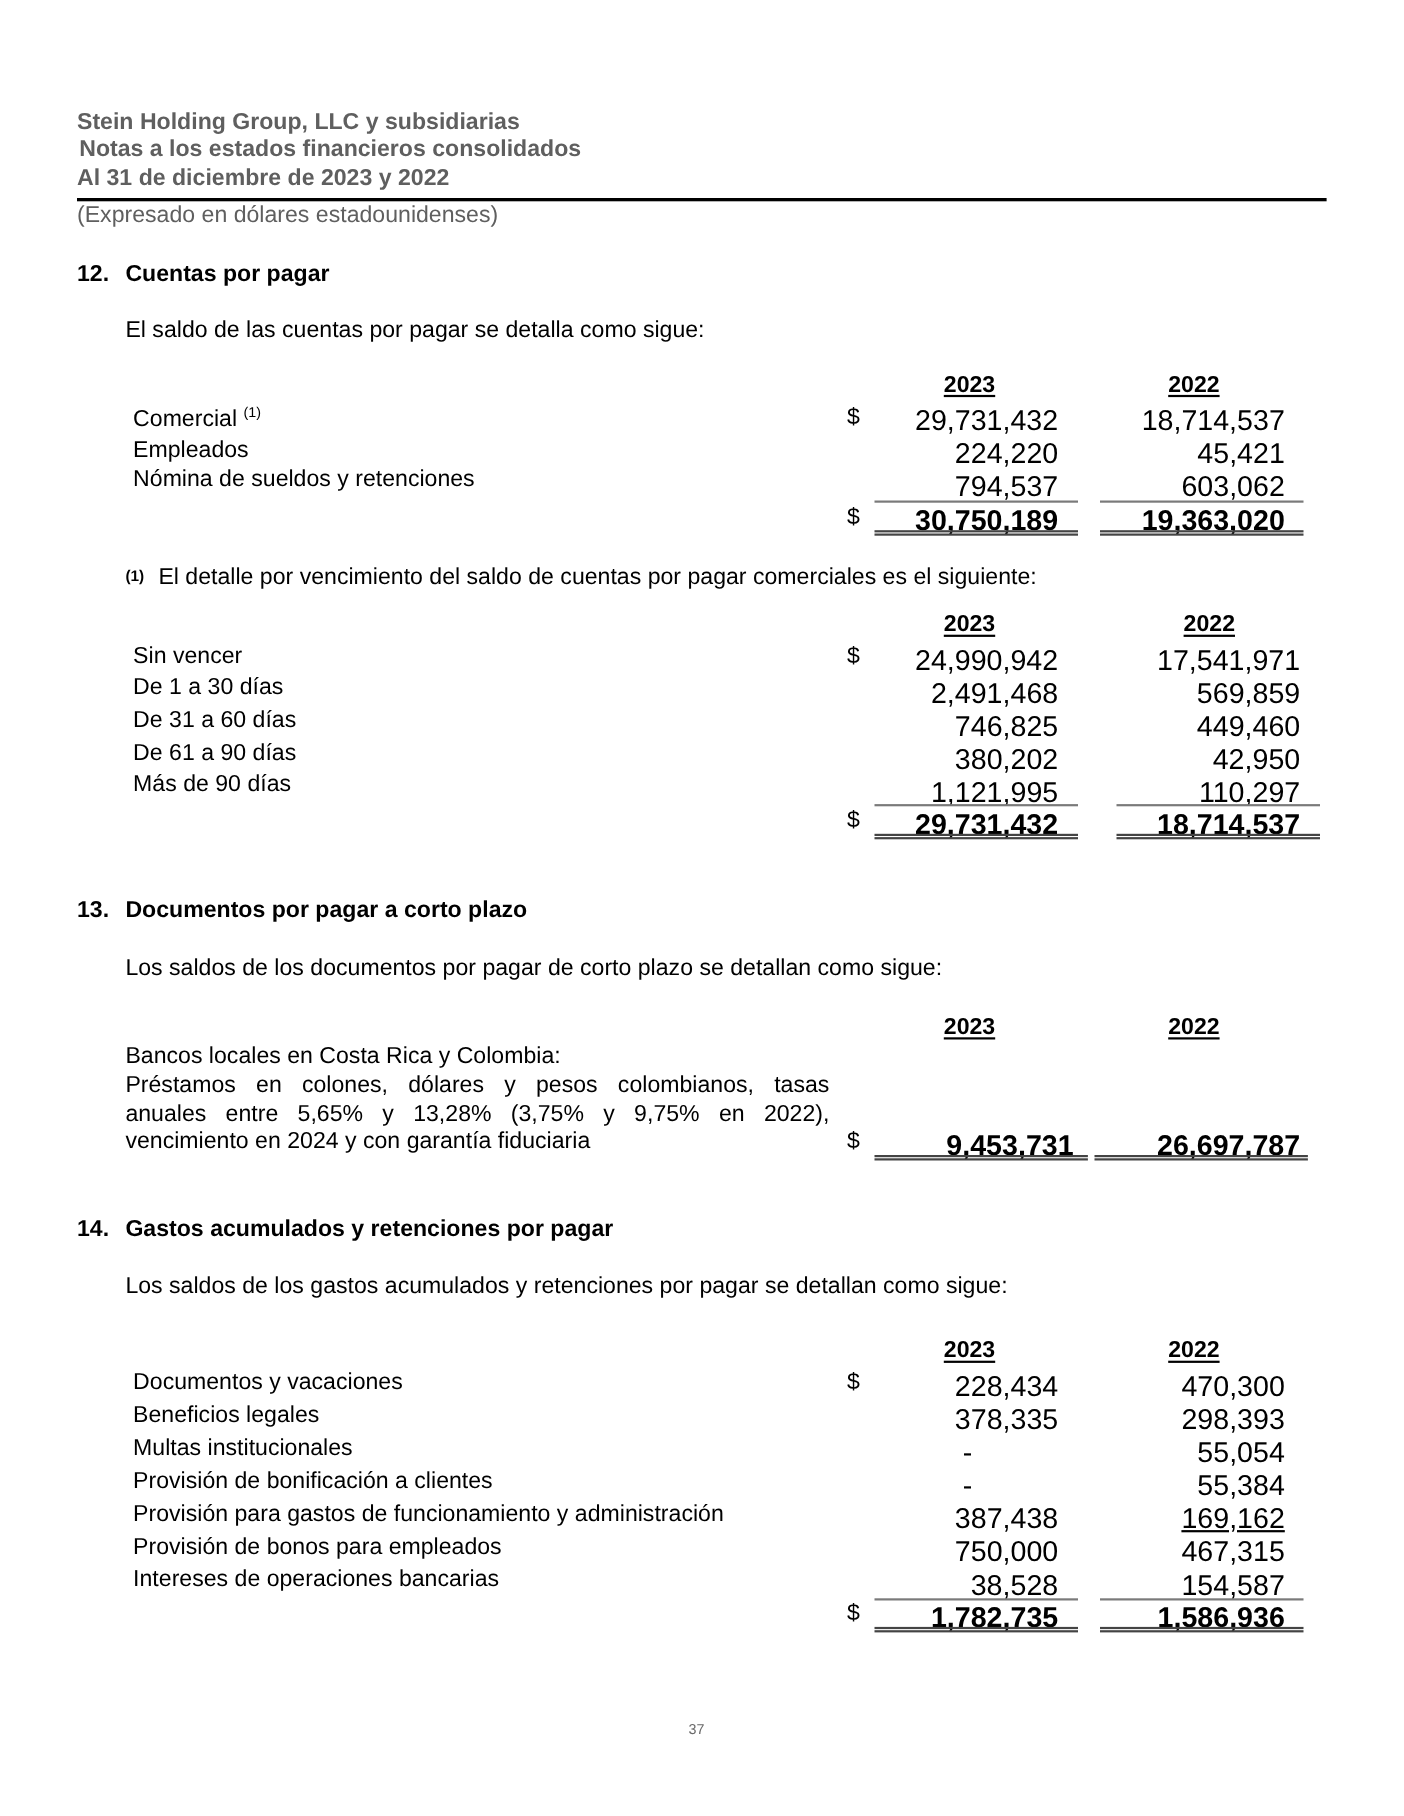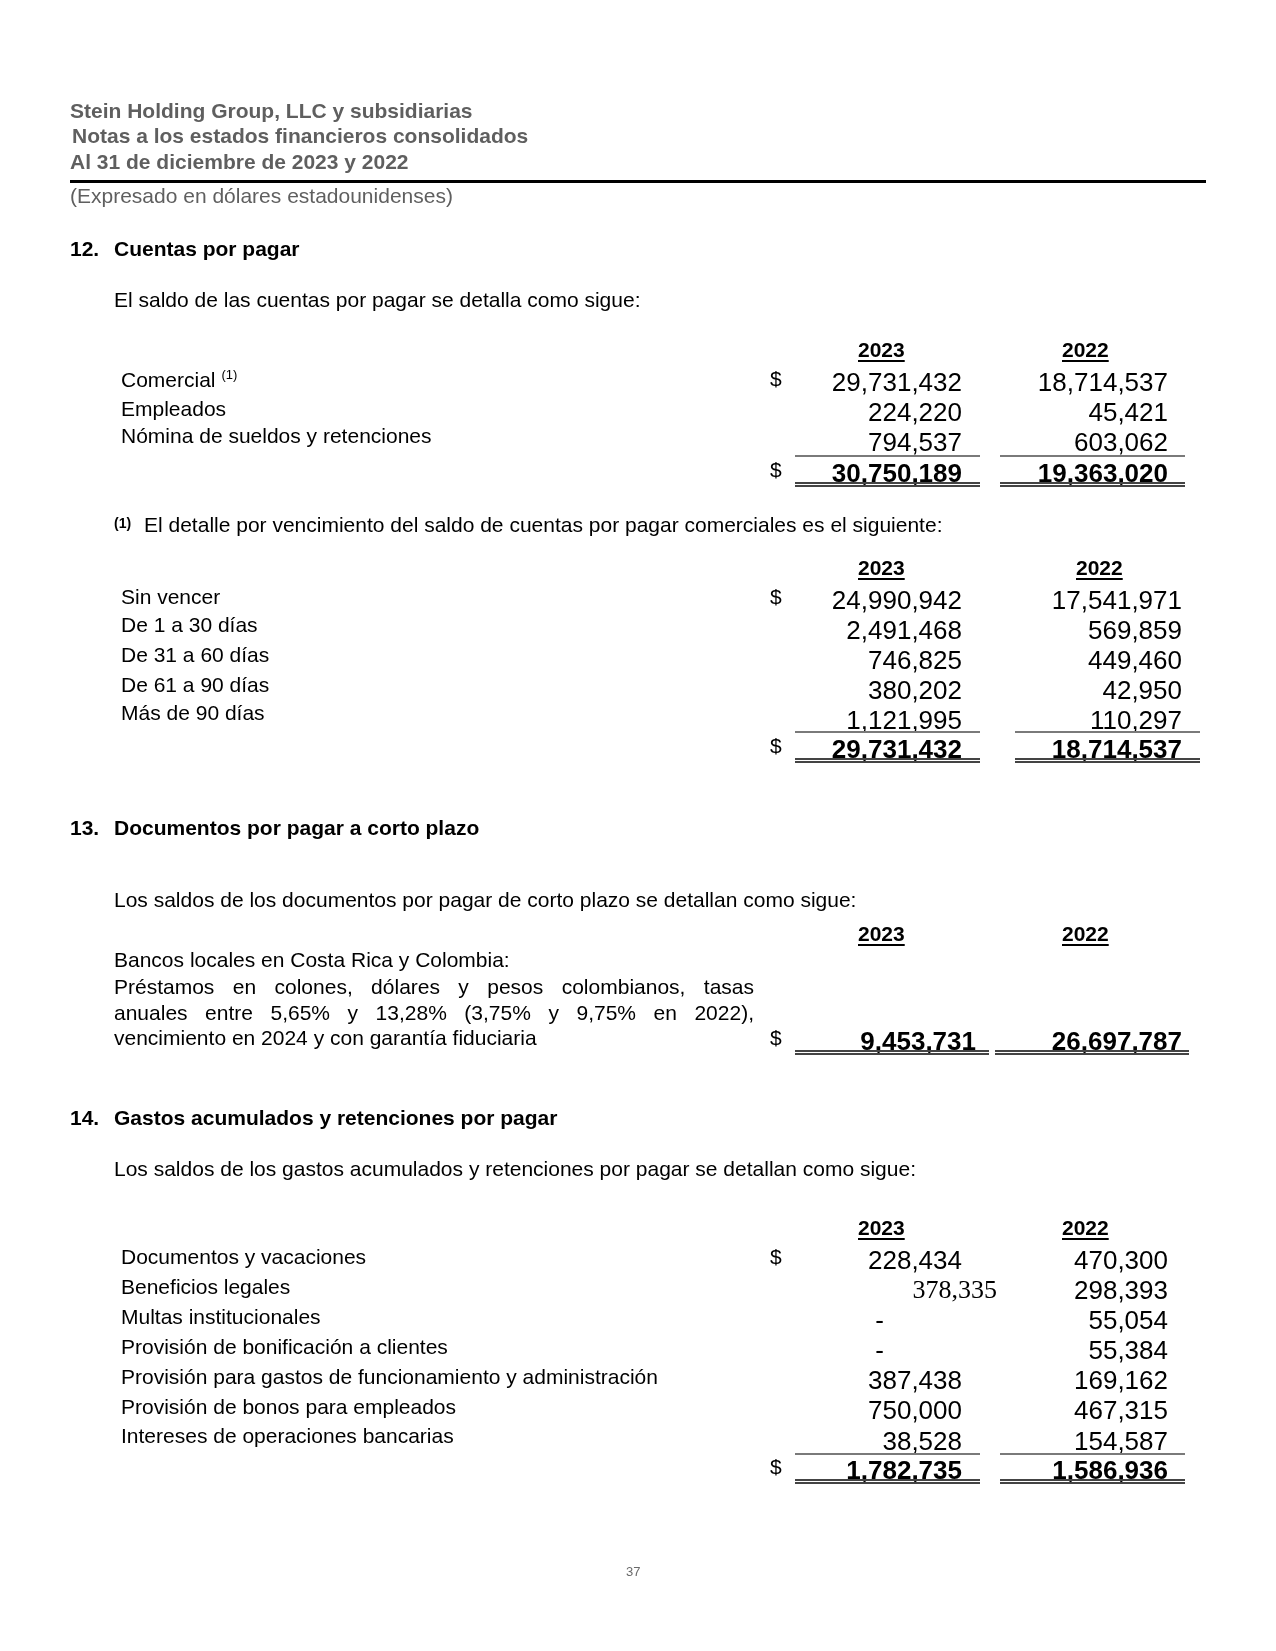--- a/index.html
+++ b/index.html
@@ -96,21 +96,21 @@
 
   <div class="abs txt" style="left:770px; top:734px;">$</div>
   <div class="abs num bold" style="left:800px; width:162px; top:734px;">29,731,432</div>
   <div class="abs num bold" style="left:1010px; width:172px; top:734px;">18,714,537</div>
   <div class="line-double" style="left:795px; width:185px; top:758px;"></div>
   <div class="line-double" style="left:1015px; width:185px; top:758px;"></div>
 </div>
 
 <div class="abs sec-title" style="left:70px; top:816px;">13.</div>
 <div class="abs sec-title" style="left:114px; top:816px;">Documentos por pagar a corto plazo</div>
-<div class="abs txt" style="left:114px; top:868px;margin-top:20px;">Los saldos de los documentos por pagar de corto plazo se detallan como sigue:</div>
+<div class="abs txt" style="left:114px; top:868px;">Los saldos de los documentos por pagar de corto plazo se detallan como sigue:</div>
 
 <div class="abs yr" style="left:858px; top:922px;">2023</div>
 <div class="abs yr" style="left:1062px; top:922px;">2022</div>
 
 <div>
   <div class="abs txt" style="left:114px; top:948px;">Bancos locales en Costa Rica y Colombia:</div>
   <div class="abs just" style="left:114px; top:974px;">Préstamos en colones, dólares y pesos colombianos, tasas</div>
   <div class="abs just" style="left:114px; top:1000px;">anuales entre 5,65% y 13,28% (3,75% y 9,75% en 2022),</div>
   <div class="abs txt" style="left:114px; top:1026px;">vencimiento en 2024 y con garantía fiduciaria</div>
   <div class="abs txt" style="left:770px; top:1026px;">$</div>
@@ -127,34 +127,34 @@
 <div class="abs yr" style="left:858px; top:1216px;">2023</div>
 <div class="abs yr" style="left:1062px; top:1216px;">2022</div>
 
 <div>
   <div class="abs txt" style="left:121px; top:1245px;">Documentos y vacaciones</div>
   <div class="abs txt" style="left:770px; top:1245px;">$</div>
   <div class="abs num" style="left:800px; width:162px; top:1245px;">228,434</div>
   <div class="abs num" style="left:1000px; width:168px; top:1245px;">470,300</div>
 
   <div class="abs txt" style="left:121px; top:1275px;">Beneficios legales</div>
-  <div class="abs num" style="left:835px; width:162px; top:1275px;font-family:Liberation Serif, serif;">378,335</div>
+  <div class="abs num" style="left:800px; width:162px; top:1275px;">378,335</div>
   <div class="abs num" style="left:1000px; width:168px; top:1275px;">298,393</div>
 
   <div class="abs txt" style="left:121px; top:1305px;">Multas institucionales</div>
   <div class="abs num" style="left:800px; width:84px; top:1305px;">-</div>
   <div class="abs num" style="left:1000px; width:168px; top:1305px;">55,054</div>
 
   <div class="abs txt" style="left:121px; top:1335px;">Provisión de bonificación a clientes</div>
   <div class="abs num" style="left:800px; width:84px; top:1335px;">-</div>
   <div class="abs num" style="left:1000px; width:168px; top:1335px;">55,384</div>
 
   <div class="abs txt" style="left:121px; top:1365px;">Provisión para gastos de funcionamiento y administración</div>
   <div class="abs num" style="left:800px; width:162px; top:1365px;">387,438</div>
-  <div class="abs num" style="left:1000px; width:168px; top:1365px;">169,162</div>
+  <div class="abs num" style="left:1000px; width:168px; top:1365px;text-decoration:underline;">169,162</div>
 
   <div class="abs txt" style="left:121px; top:1395px;">Provisión de bonos para empleados</div>
   <div class="abs num" style="left:800px; width:162px; top:1395px;">750,000</div>
   <div class="abs num" style="left:1000px; width:168px; top:1395px;">467,315</div>
 
   <div class="abs txt" style="left:121px; top:1424px;">Intereses de operaciones bancarias</div>
   <div class="abs num" style="left:800px; width:162px; top:1426px;">38,528</div>
   <div class="abs num" style="left:1000px; width:168px; top:1426px;">154,587</div>
 
   <div class="line-single" style="left:795px; width:185px; top:1453px;"></div>

